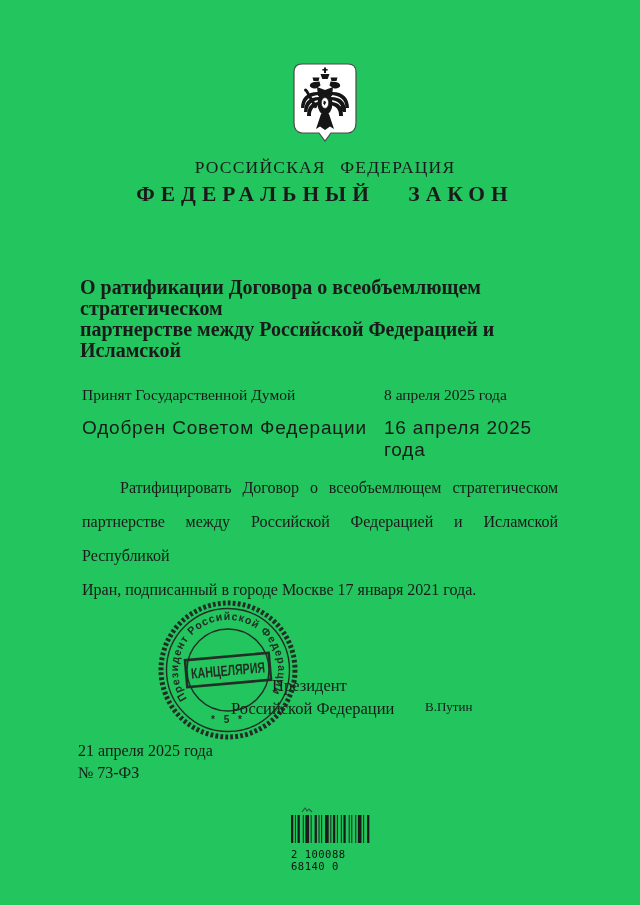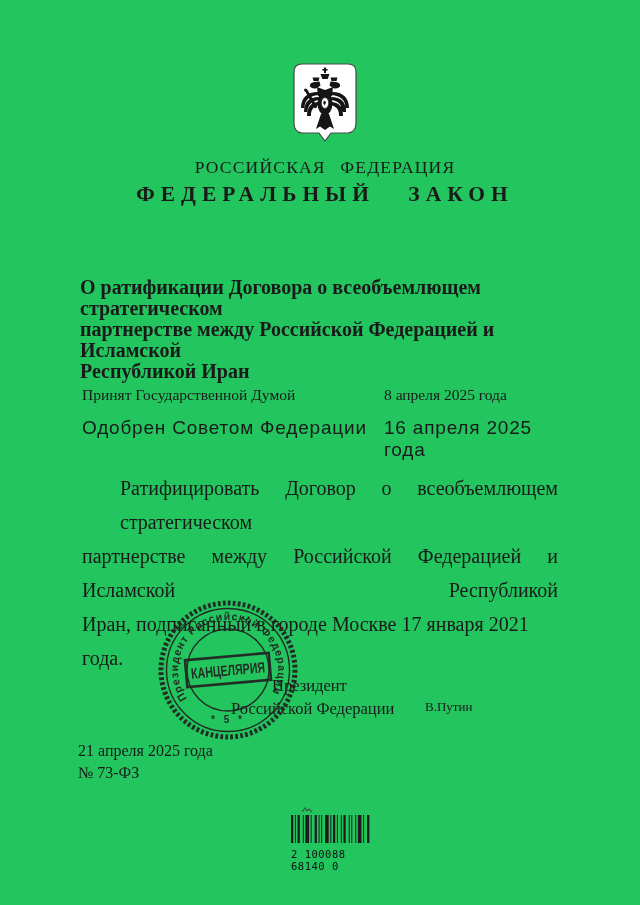--- a/index.html
+++ b/index.html
@@ -17,21 +17,21 @@
     font-weight:bold;letter-spacing:6px;word-spacing:22px;}
   
   .law-title{left:80px;top:277px;width:480px;text-align:left;font-weight:bold;
     font-size:20px;line-height:21px;}
   
   .adopt-row1{left:82px;top:386px;width:480px;font-size:15.5px;}
   .adopt-row2{left:82px;top:417px;width:490px;font-size:19px;
     font-family:"Liberation Sans", sans-serif;letter-spacing:0.8px;}
   .adopt-date{position:absolute;left:302px;top:0;}
   
-  .body-text{left:82px;top:471px;width:476px;font-size:20px;line-height:34px;}
+  .body-text{left:82px;top:471px;width:476px;font-size:16px;line-height:34px;}
   .jline{text-align:justify;text-align-last:justify;}
   .indent{padding-left:38px;}
   
   .sig-president{left:272px;top:676px;font-size:16.5px;}
   .sig-line2{left:231px;top:699px;font-size:16.5px;}
   .sig-name{left:425px;top:699px;font-size:13px;}
   
   .footer{left:78px;top:740px;font-size:16px;line-height:21.5px;}
   
   .stamp{left:148px;top:590px;width:160px;height:160px;opacity:0.93;}
@@ -84,21 +84,20 @@
     <ellipse cx="32" cy="40" rx="3.7" ry="5.4" fill="#ffffff" stroke="#151515" stroke-width="0.6"></ellipse>
     <path d="M30.8,37.5 l2.4,1.6 -1.6,3.4 -1.2,-2.2 Z" fill="#151515"></path>
   </svg>
 
   <div class="abs country">РОССИЙСКАЯ ФЕДЕРАЦИЯ</div>
   <div class="abs doctype">ФЕДЕРАЛЬНЫЙ  ЗАКОН</div>
 
   <div class="abs law-title">
     <div>О ратификации Договора о всеобъемлющем стратегическом</div>
     <div>партнерстве между Российской Федерацией и Исламской</div>
-    <div>Республикой Иран</div>
   </div>
 
   <div class="abs adopt-row1">
     <span>Принят Государственной Думой</span>
     <span class="adopt-date">8 апреля 2025 года</span>
   </div>
   <div class="abs adopt-row2">
     <span>Одобрен Советом Федерации</span>
     <span class="adopt-date">16 апреля 2025 года</span>
   </div>

